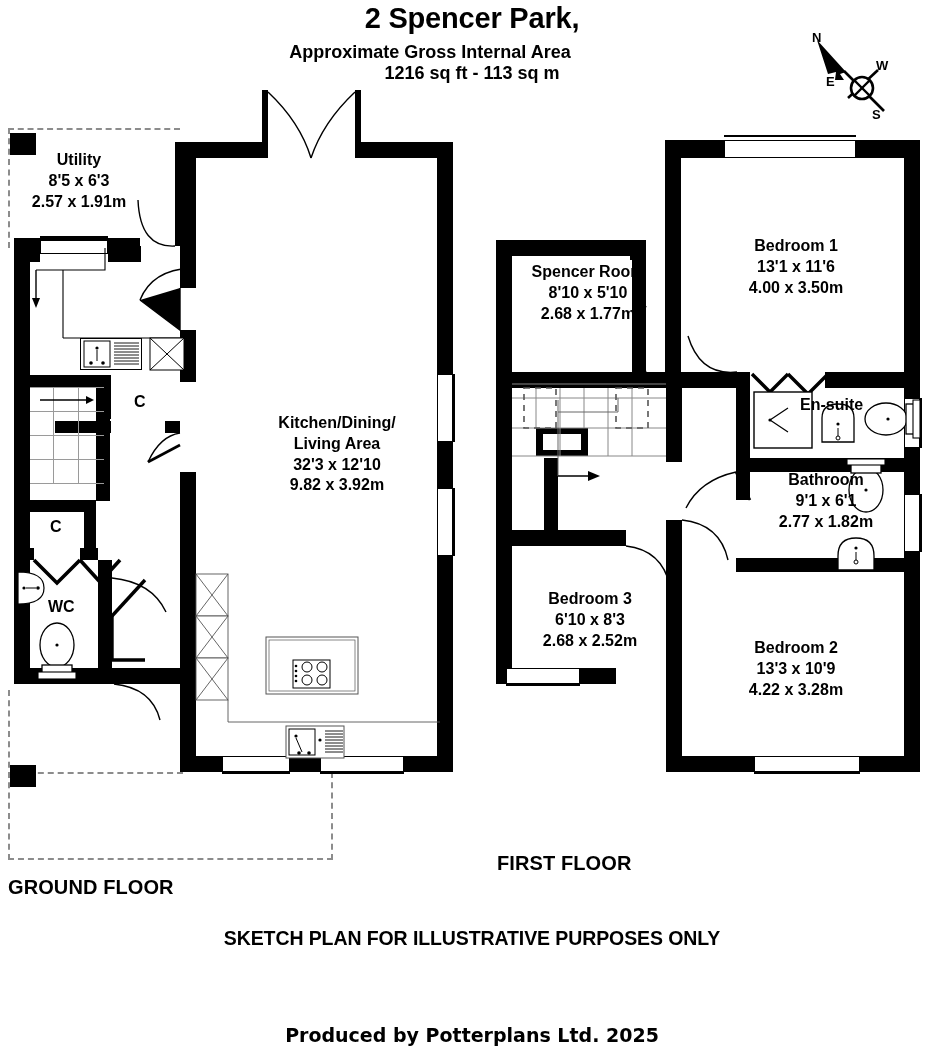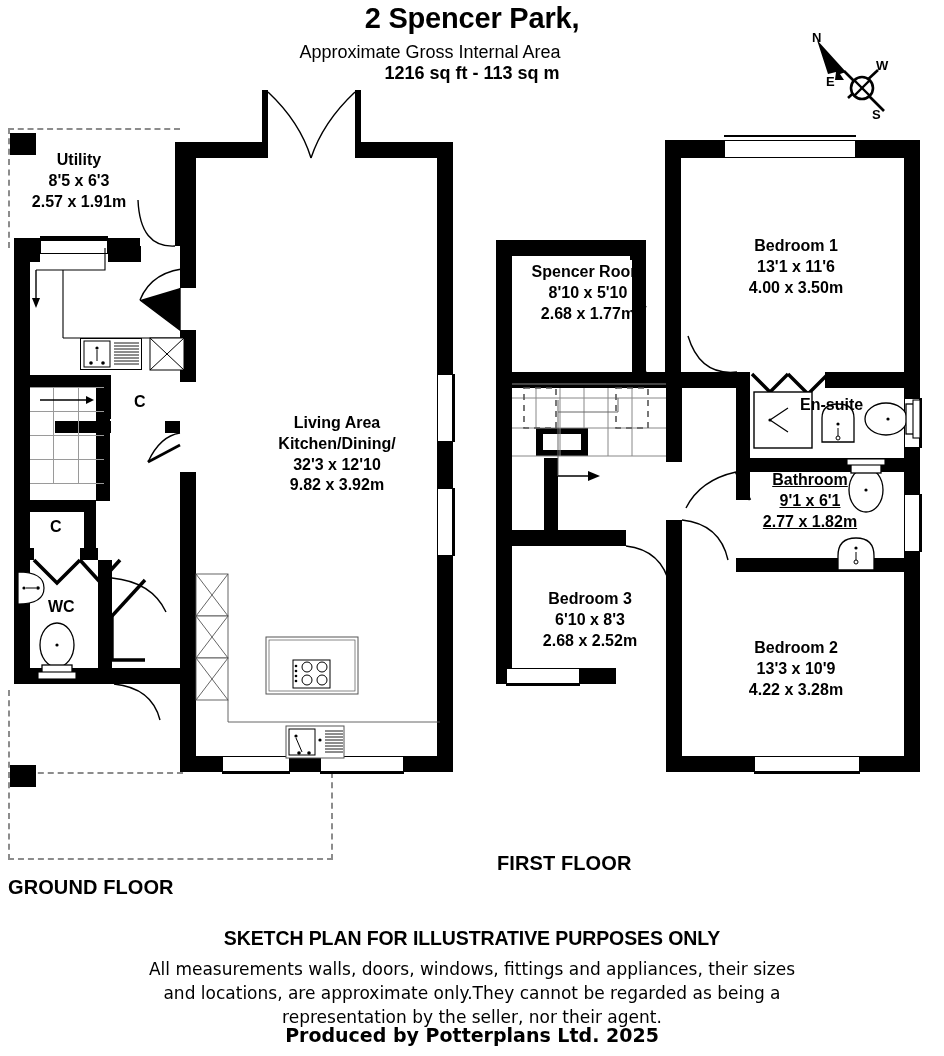--- a/index.html
+++ b/index.html
@@ -18,21 +18,21 @@
 
   
   .title {
     position: absolute; left: 0; top: 2px; width: 944px;
     text-align: center;
     font-size: 29px; font-weight: bold; letter-spacing: -0.2px;
   }
   .subtitle1 {
     position: absolute; left: 0; top: 42px; width: 860px;
     text-align: center;
-    font-size: 18px; font-weight: normal;
+    font-size: 18px; font-weight: bold;
   }
   .subtitle2 {
     position: absolute; left: 0; top: 63px; width: 944px;
     text-align: center;
     font-size: 18px; font-weight: bold;
   }
 
   
   .compass { position: absolute; left: 800px; top: 18px; width: 120px; height: 110px; }
   .compass-letter { position: absolute; font-size: 13px; font-weight: bold; }
@@ -298,22 +298,22 @@
       <rect x="38" y="672" width="38" height="7" fill="#fff" stroke="#000" stroke-width="1.1"></rect>
     </svg>
 
     <div class="rlabel" style="left:4px; top:150px; width:150px;">
       <div>Utility</div>
       <div>8'5 x 6'3</div>
       <div>2.57 x 1.91m</div>
     </div>
 
     <div class="rlabel" style="left:237px; top:413px; width:200px;">
+      <div>Kitchen/Dining/</div>
       <div>Living Area</div>
-      <div>Kitchen/Dining/</div>
       <div>32'3 x 12'10</div>
       <div>9.82 x 3.92m</div>
     </div>
 
     <div class="clabel" style="left:134px; top:393px;">C</div>
     <div class="clabel" style="left:50px; top:518px;">C</div>
     <div class="clabel" style="left:48px; top:598px;">WC</div>
   </div>
 
   <div class="plan" style="left:470px; top:0px; width:474px; height:880px;">
@@ -450,33 +450,28 @@
       <div>13'3 x 10'9</div>
       <div>4.22 x 3.28m</div>
     </div>
 
     <div class="rlabel" style="left:40px; top:557px; width:160px;margin-top:32px;">
       <div>Bedroom 3</div>
       <div>6'10 x 8'3</div>
       <div>2.68 x 2.52m</div>
     </div>
 
-    <div class="rlabel" style="left:260px; top:470px; width:160px;text-decoration:underline;">
+    <div class="rlabel" style="left:276px; top:470px; width:160px;">
       <div>Bathroom</div>
       <div>9'1 x 6'1</div>
       <div>2.77 x 1.82m</div>
     </div>
 
     <div class="clabel" style="left:330px; top:396px;">En-suite</div>
   </div>
 
   <div class="floorcap" style="left:8px; top:876px;">GROUND FLOOR</div>
   <div class="floorcap" style="left:497px; top:852px;">FIRST FLOOR</div>
 
   <div class="disclaimer-head">SKETCH PLAN FOR ILLUSTRATIVE PURPOSES ONLY</div>
-  <div class="disclaimer-body">
-    <div>All measurements walls, doors, windows, fittings and appliances, their sizes</div>
-    <div>and locations, are approximate only.They cannot be regarded as being a</div>
-    <div>representation by the seller, nor their agent.</div>
-  </div>
   <div class="produced">Produced by Potterplans Ltd. 2025</div>
 
 </div>
 
 </body></html>

